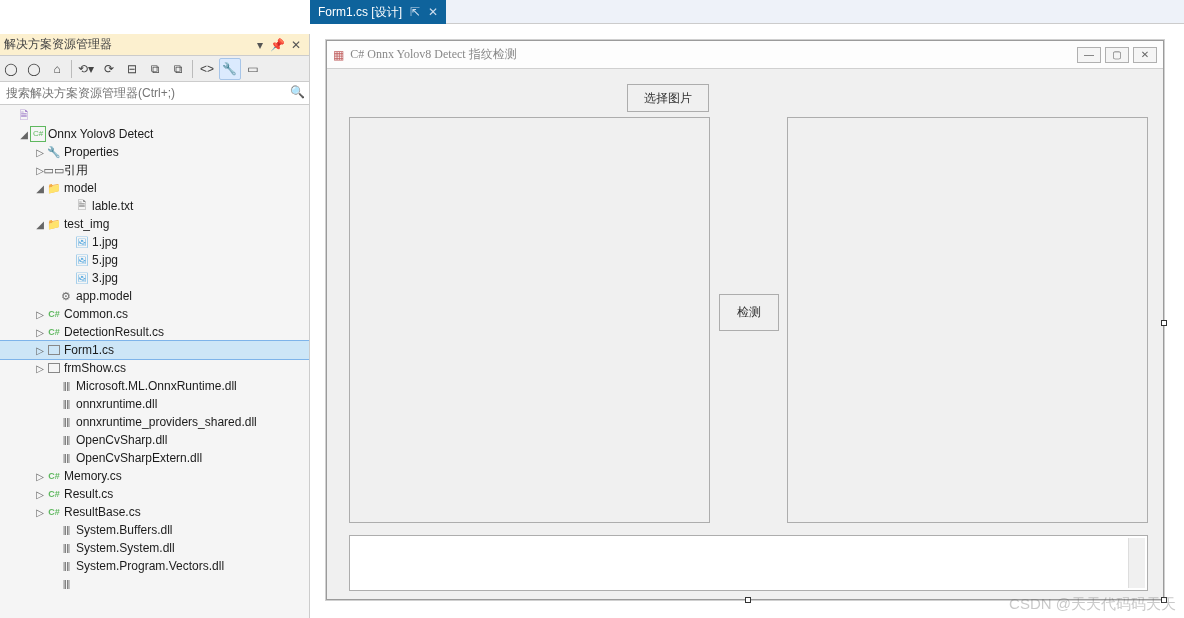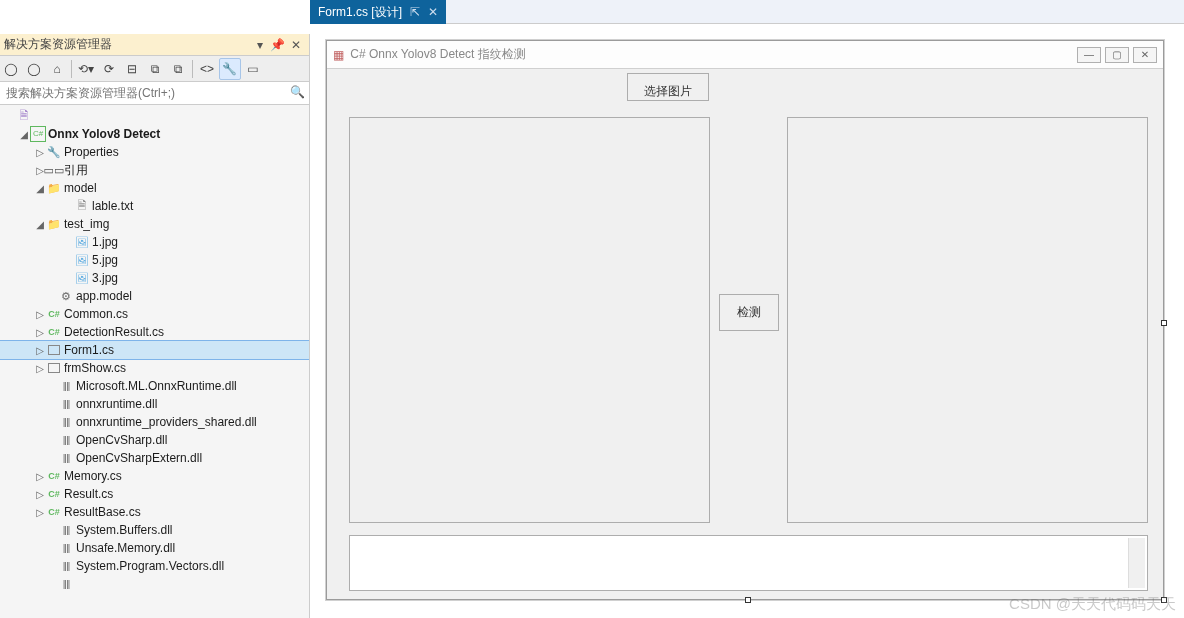--- a/index.html
+++ b/index.html
@@ -14,40 +14,40 @@
 .tb-sep { width: 1px; height: 18px; background: #bbb; margin: 0 2px; }
 .search-row { position: relative; border-bottom: 1px solid #ccc; }
 .search-row input { width: 100%; height: 22px; border: none; padding: 0 22px 0 6px; background: #fff; color: #888; outline: none; }
 .search-row .mag { position: absolute; right: 4px; top: 3px; color: #666; }
 .tree { flex: 1; overflow: auto; background: #f5f5f5; padding-top: 2px; }
 .node { display: flex; align-items: center; height: 18px; white-space: nowrap; cursor: default; }
 .node.selected { background: #cde6f7; outline: 1px solid #7eb4ea; }
 .exp { width: 12px; display: flex; justify-content: center; color: #666; font-size: 10px; }
 .ic { width: 16px; height: 16px; display: flex; align-items: center; justify-content: center; margin-right: 2px; font-size: 11px; }
 .node .lbl { color: #1b1b1b; }
-.node.bold .lbl { font-weight: bold; }
+.node.bold .lbl { font-weight: normal; }
 .ic-sol { color: #8a5fbf; }
 .ic-csproj { color: #5fb85f; border:1px solid #5fb85f; font-size:8px; padding:0 1px; line-height:10px; }
 .ic-wrench { color: #555; }
 .ic-ref { color: #555; }
 .ic-folder { color: #d8b26a; }
 .ic-file { color: #6b6b6b; }
 .ic-img { color: #4aa3df; }
 .ic-cs { color: #5fb85f; font-size: 9px; font-weight: bold; }
 .ic-form { color: #9b9b9b; border:1px solid #888; width:12px; height:10px; }
 .ic-dll { color: #555; font-family: monospace; font-size: 9px; letter-spacing: -1px; }
 .editor-area { flex: 1; display: flex; flex-direction: column; background: #fff; }
 .tabstrip { height: 24px; background: #eef2f9; border-bottom: 1px solid #ccc; display: flex; }
 .tab { height: 24px; background: #0e639c; color: #fff; display: flex; align-items: center; padding: 0 8px; gap: 8px; }
 .tab .pin { color: #cde; }
 .tab .close { color: #cde; cursor: pointer; }
 .design-surface { flex: 1; background: #fff; position: relative; padding: 16px; overflow: auto; }
 .winform { width: 838px; height: 560px; border: 1px solid #9b9b9b; background: #f0f0f0; position: relative; box-shadow: 0 0 0 1px #d0d0d0; }
 .winform-title { height: 28px; background: #fdfdfd; border-bottom: 1px solid #d0d0d0; display: flex; align-items: center; padding: 0 6px; gap: 6px; color: #888; }
-.winform-title .wt { flex: 1; }
+.winform-title .wt { flex: 1; font-family: Liberation Serif, serif; }
 .winbtns { display: flex; gap: 4px; }
 .winbtns .wb { width: 24px; height: 16px; border: 1px solid #b0b0b0; background: #f5f5f5; display: flex; align-items: center; justify-content: center; font-size: 10px; color: #666; cursor: pointer; }
 .form-body { position: absolute; top: 28px; left: 0; right: 0; bottom: 0; }
 .btn { position: absolute; background: #f0f0f0; border: 1px solid #adadad; display: flex; align-items: center; justify-content: center; cursor: pointer; color: #333; font-size: 12px; }
 .picbox { position: absolute; background: #f0f0f0; border: 1px solid #adadad; }
 .txtbox { position: absolute; background: #fff; border: 1px solid #adadad; }
 .txtbox::after { content:''; position:absolute; right:2px; top:2px; bottom:2px; width:16px; background:#f0f0f0; border-left:1px solid #ddd; }
 .handle { position: absolute; width: 6px; height: 6px; background: #fff; border: 1px solid #333; }
 .watermark { position: fixed; right: 8px; bottom: 4px; color: rgba(100,100,100,0.35); font-size: 15px; pointer-events: none; }
 </style>
@@ -200,21 +200,21 @@
         <span class="lbl">ResultBase.cs</span>
       </div>
     <div class="node" style="padding-left:46px">
         <span class="exp"></span>
         <span class="ic ic-dll">∥∥</span>
         <span class="lbl">System.Buffers.dll</span>
       </div>
     <div class="node" style="padding-left:46px">
         <span class="exp"></span>
         <span class="ic ic-dll">∥∥</span>
-        <span class="lbl">Unsafe.Memory.dll</span>
+        <span class="lbl">System.System.dll</span>
       </div>
     <div class="node" style="padding-left:46px">
         <span class="exp"></span>
         <span class="ic ic-dll">∥∥</span>
         <span class="lbl">System.Program.Vectors.dll</span>
       </div>
     <div class="node" style="padding-left:46px">
         <span class="exp"></span>
         <span class="ic ic-dll">∥∥</span>
       </div>
@@ -234,21 +234,21 @@
       <div class="winform-title">
         <span style="color:#c06060">▦</span>
         <span class="wt">C# Onnx Yolov8 Detect 指纹检测</span>
         <div class="winbtns">
           <span class="wb">—</span>
           <span class="wb">▢</span>
           <span class="wb">✕</span>
         </div>
       </div>
       <div class="form-body">
-        <div class="btn" style="left:300px; top:4px; width:82px; height:28px;align-items:flex-end;">
+        <div class="btn" style="left:300px; top:15px; width:82px; height:28px;">
             <span>选择图片</span>
           </div>
         <div class="picbox" style="left:22px; top:48px; width:361px; height:406px;"></div>
         <div class="btn" style="left:392px; top:225px; width:60px; height:37px;">
             <span>检测</span>
           </div>
         <div class="picbox" style="left:460px; top:48px; width:361px; height:406px;"></div>
         <div class="txtbox" style="left:22px; top:466px; width:799px; height:56px;"></div>
       </div>
       <span class="handle" style="right:-4px; top:50%;"></span>

